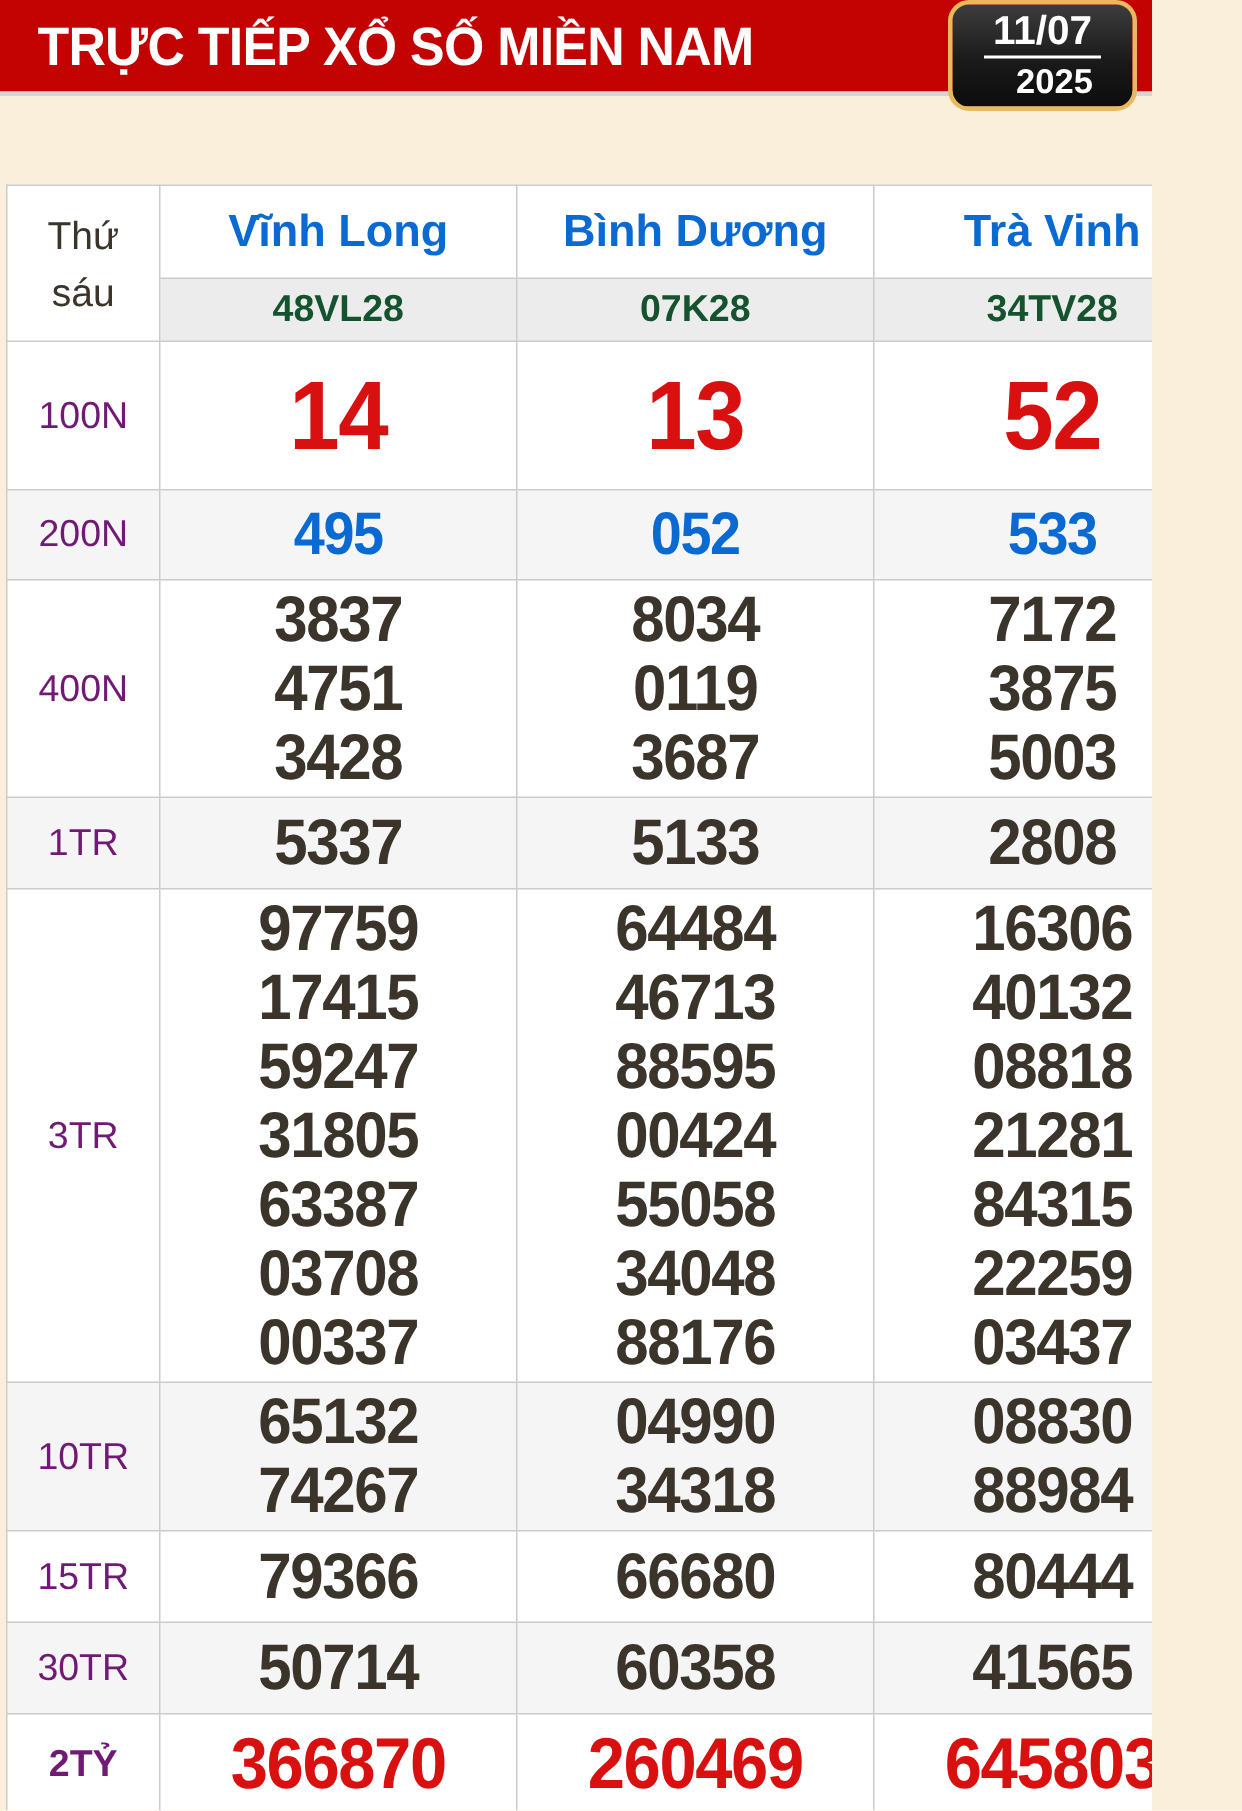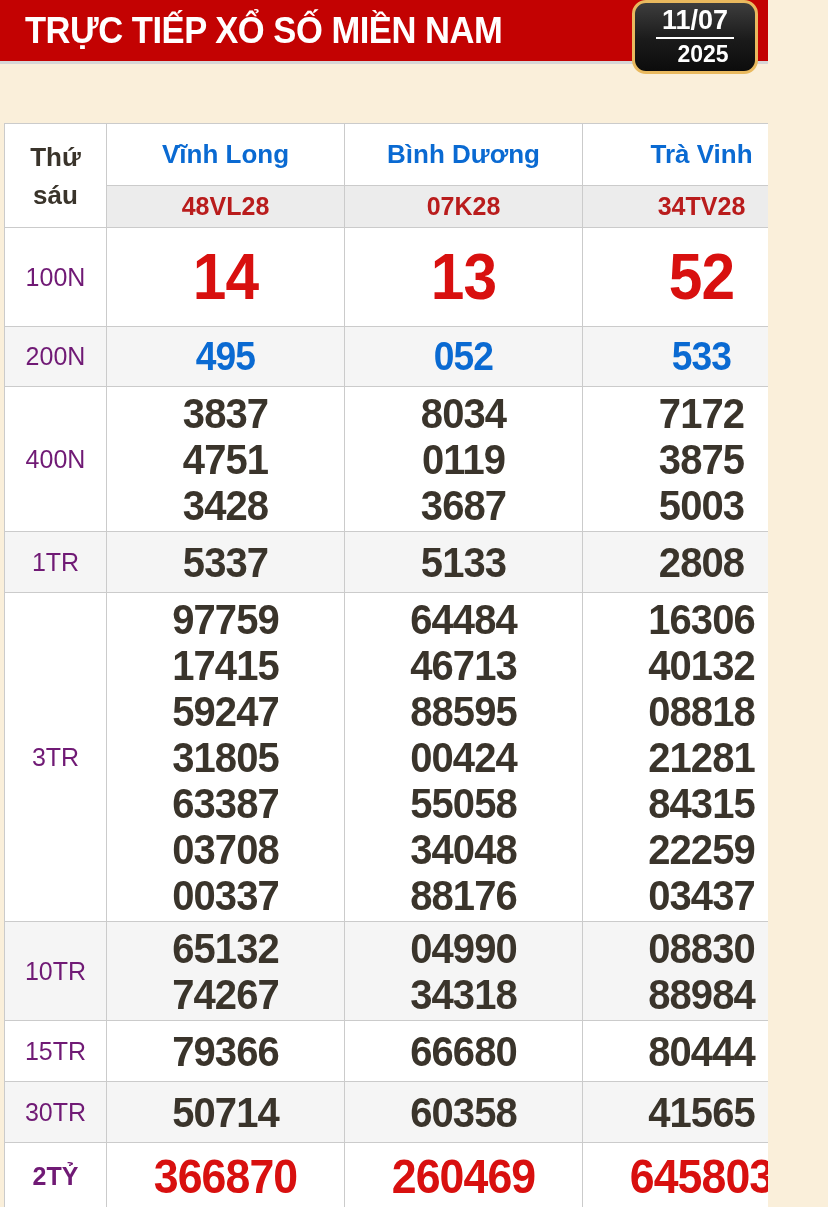--- a/index.html
+++ b/index.html
@@ -52,36 +52,36 @@
     border-collapse:collapse;
     background:#ffffff;
     table-layout:fixed;
   }
   table.results td, table.results th {
     border:1px solid #cbcbcb;
     text-align:center;
     vertical-align:middle;
   }
   .weekday-cell {
-    font-size:26px; font-weight:700;
+    font-size:26px; font-weight:400;
     color:#3a342b; line-height:38px;
     background:#ffffff;
   }
   .province-cell {
     height:62px;
-    font-size:26px; font-weight:700;
+    font-size:30px; font-weight:700;
     color:#0a6ad2;
     background:#ffffff;
     cursor:pointer;
     margin-top:17px;
   }
   .code-cell {
     height:42px;
     font-size:25px; font-weight:700;
-    color:#b91c1c;
+    color:#14532d;
     background:#ececec;
   }
   .label-cell {
     font-size:25px; font-weight:400;
     color:#701a75;
   }
   .num {
     display:block;
     font-weight:700;
     color:#3a342b;

